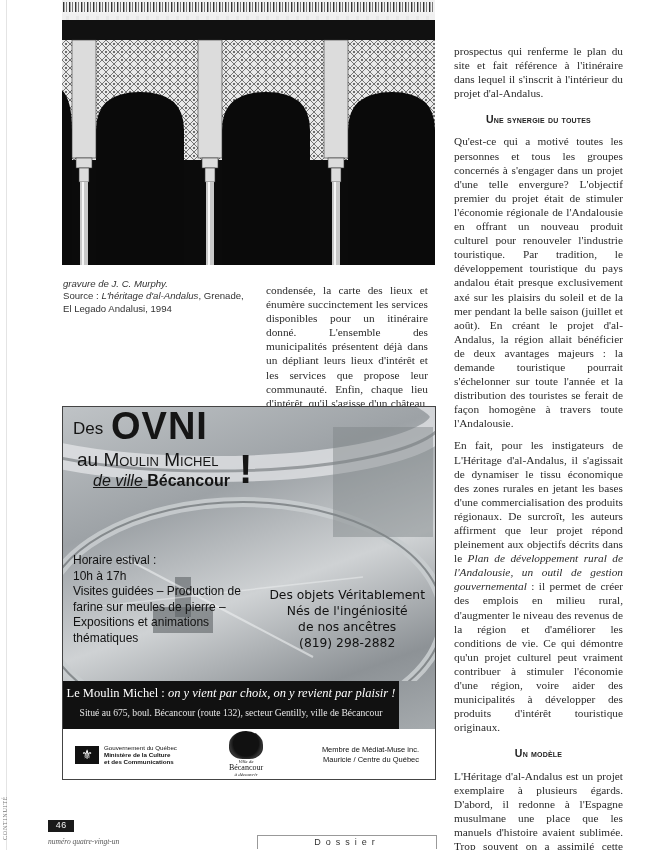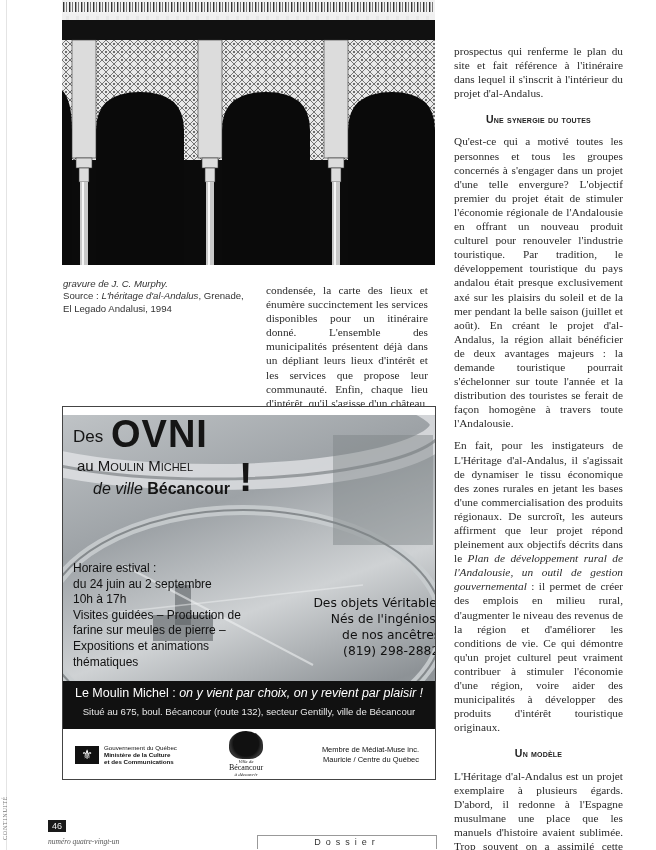--- a/index.html
+++ b/index.html
@@ -16,54 +16,54 @@
 
     .col { font-size: 11.3px; line-height: 14.1px; text-align: justify; color: #2b2b2b; }
     .col p { margin: 8px; text-indent: 0; }
     .col-mid { left: 258px; top: 275px; width: 178px; }
     .col-right { left: 446px; top: 36px; width: 185px; }
     .col-right p + p { margin-top: 0; }
     .subhead { font-family: "Liberation Sans", sans-serif; font-weight: bold; font-size: 10.5px; text-align: center; letter-spacing: 0.2px; margin: 12px 0 6px; color: #222; font-variant: small-caps; }
 
     
     .ad { left: 62px; top: 406px; width: 372px; height: 372px; border: 1px solid #444; background: #fff; overflow: hidden; }
-    .ad-photo { position: absolute; left: 0; top: 8px; width: 372px; height: 330px; background: linear-gradient(160deg, #bfc3c6 0%, #9da2a6 30%, #cfd2d4 55%, #8d9296 80%, #a8adb0 100%); overflow: hidden; padding-left: 44px; }
+    .ad-photo { position: absolute; left: 0; top: 0; width: 372px; height: 330px; background: linear-gradient(160deg, #bfc3c6 0%, #9da2a6 30%, #cfd2d4 55%, #8d9296 80%, #a8adb0 100%); overflow: hidden; }
     .ad-photo svg { position: absolute; left: 0; top: 0; }
     .ad-title { position: absolute; font-family: "Liberation Sans", sans-serif; color: #151515; }
     .t-des { left: 10px; top: 12px; font-size: 17px; }
     .t-ovni { left: 48px; top: -2px; font-size: 38px; font-weight: bold; letter-spacing: 1px; }
-    .t-moulin { left: 14px; top: 42px; font-size: 15px; text-align: right; }
+    .t-moulin { left: 14px; top: 42px; font-size: 19px; text-align: right; }
     .t-moulin .sc { font-variant: small-caps; }
     .t-ville { left: 30px; top: 65px; font-size: 16px; }
-    .t-ville .it { font-style: italic; }
+    .t-ville .it { font-style: italic; text-decoration: underline; }
     .t-ville b { font-weight: bold; }
     .t-bang { left: 176px; top: 40px; font-size: 40px; font-weight: bold; }
     .ad-sched { position: absolute; left: 10px; top: 146px; font-family: "Liberation Sans", sans-serif; font-size: 12px; line-height: 15.6px; color: #111; }
     .ad-sched div { white-space: nowrap; }
     .ad-objs { position: absolute; right: 10px; top: 180px; text-align: center; font-family: "DejaVu Sans", sans-serif; font-weight: normal; font-size: 12.3px; line-height: 16px; color: #111; }
     .ad-objs .info { font-size: 11px; }
-    .ad-band { position: absolute; left: 0; top: 274px; width: 372px; height: 48px; background: #111; color: #fff; font-family: Liberation Sans, sans-serif; text-align: center; }
+    .ad-band { position: absolute; left: 0; top: 274px; width: 336px; height: 48px; background: #111; color: #fff; font-family: Liberation Serif, serif; text-align: center; }
     .ad-band .l1 { font-size: 12.5px; margin-top: 5px; }
     .ad-band .l1 .it { font-style: italic; }
     .ad-band .l2 { font-size: 9.6px; margin-top: 6px; color: #e6e6e6; }
     .ad-logos { position: absolute; left: 0; top: 322px; width: 372px; height: 50px; background: #fff; font-family: "Liberation Sans", sans-serif; }
     .gov { position: absolute; left: 12px; top: 15px; display: flex; align-items: center; gap: 5px; }
     .flag { width: 24px; height: 18px; background: #111; color: #fff; font-size: 13px; line-height: 18px; text-align: center; }
     .gov-text { font-size: 6.2px; line-height: 7px; color: #111; }
     .gov-text b { font-weight: bold; }
     .becancour { position: absolute; left: 162px; top: 2px; width: 42px; text-align: center; }
     .becancour .tree { width: 34px; height: 28px; margin: 0 auto; border-radius: 50% 50% 40% 40%; background: radial-gradient(circle at 50% 45%, #111 55%, #333 70%, #111 100%); }
     .becancour .name { font-family: "Liberation Serif", serif; font-size: 8px; line-height: 8px; color: #111; }
     .becancour .tag { font-family: "Liberation Serif", serif; font-style: italic; font-size: 5px; color: #111; }
     .mediat { position: absolute; right: 16px; top: 16px; text-align: right; font-size: 7.5px; line-height: 10px; color: #111; font-family: "Liberation Sans", sans-serif; }
 
     
     .footer-vert { left: 2px; top: 780px; width: 12px; height: 60px; }
     .footer-vert span { display: block; transform: rotate(-90deg); transform-origin: left top; position: absolute; left: 0; top: 60px; font-size: 6px; letter-spacing: 0.8px; white-space: nowrap; color: #777; font-family: "Liberation Serif", serif; }
-    .page-num { left: 48px; top: 820px; width: 18px; height: 12px; background: #1a1a1a; color: #f0f0f0; font-family: Liberation Sans, sans-serif; font-size: 9px; line-height: 12px; text-align: center; }
+    .page-num { left: 48px; top: 820px; width: 26px; height: 12px; background: #1a1a1a; color: #f0f0f0; font-family: Liberation Mono, monospace; font-size: 9px; line-height: 12px; text-align: center; }
     .issue { left: 48px; top: 837px; font-size: 7.5px; font-style: italic; color: #555; }
     .section-box { left: 257px; top: 835px; width: 178px; height: 13px; border: 1px solid #999; border-bottom: none; text-align: center; font-family: "Liberation Sans", sans-serif; font-size: 9px; letter-spacing: 5px; line-height: 13px; color: #333; }
   </style>
 </head>
 <body>
 
 <div class="abs margin-rule"></div>
 
 <div class="abs hero">
   <svg width="373" height="265" viewBox="0 0 373 265">
@@ -190,21 +190,20 @@
       <path d="M30 200 L300 170" stroke="#eef0f1" stroke-width="1.5" opacity="0.5"></path>
     </svg>
     <span class="ad-title t-des">Des</span>
     <span class="ad-title t-ovni">OVNI</span>
     <span class="ad-title t-moulin"><span>au </span><span class="sc">Moulin Michel</span></span>
     <span class="ad-title t-ville"><span class="it">de ville </span><b>Bécancour</b></span>
     <span class="ad-title t-bang">!</span>
 
     <div class="ad-sched">
       <div>Horaire estival :</div>
-      <div>du  24 juin au 2 septembre</div>
       <div>10h à 17h</div>
       <div>Visites guidées – Production de</div>
       <div>farine sur meules de pierre –</div>
       <div>Expositions et animations</div>
       <div>thématiques</div>
     </div>
 
     <div class="ad-objs">
       <div>Des objets Véritablement</div>
       <div>Nés de l'ingéniosité</div>

